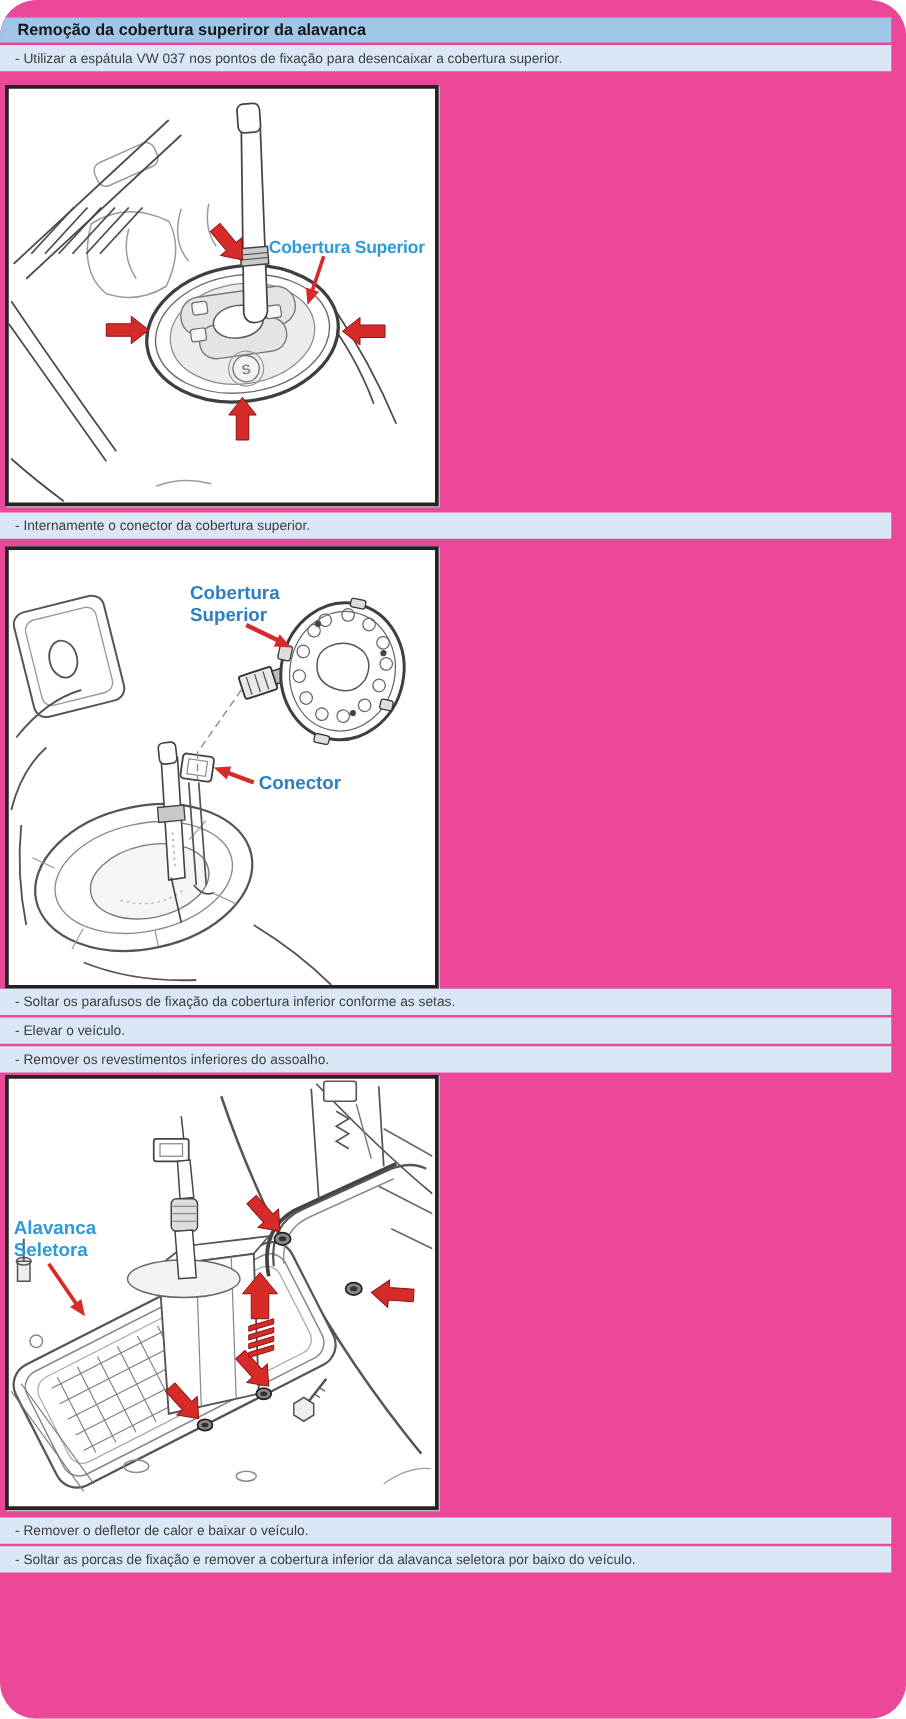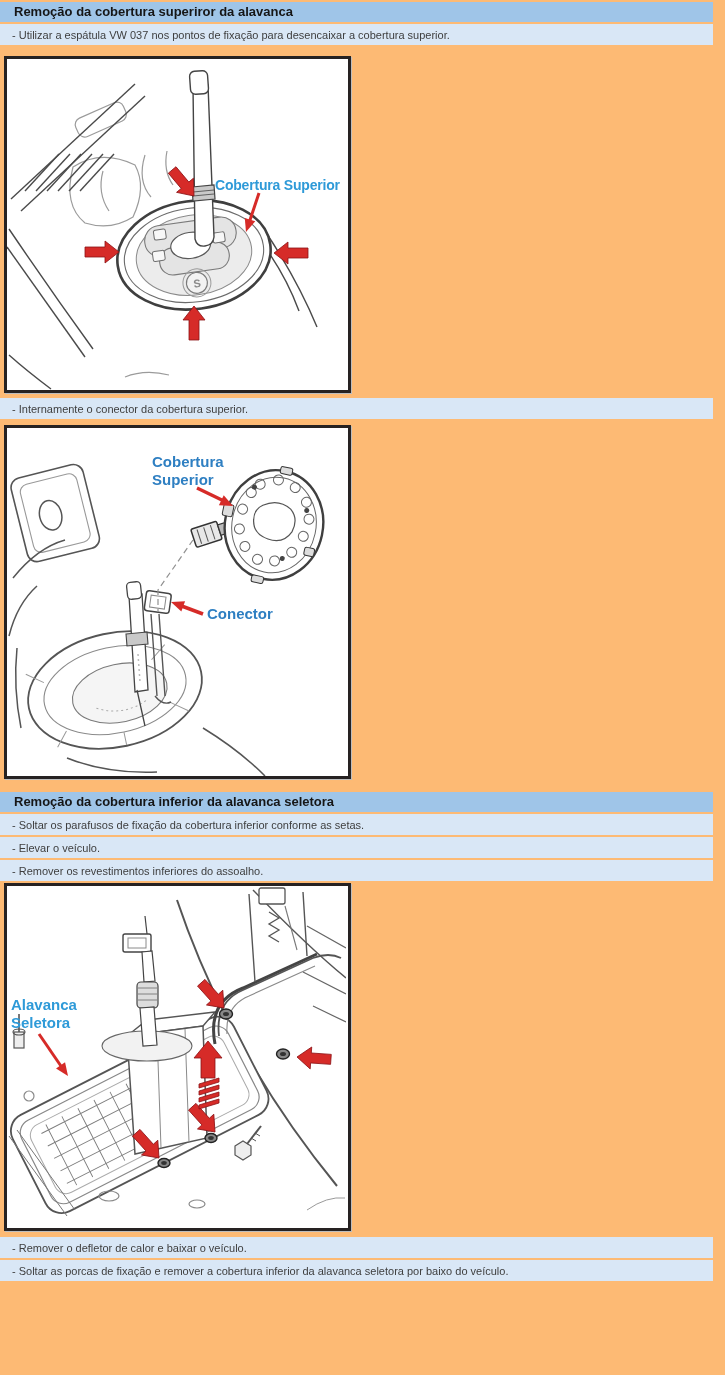--- a/index.html
+++ b/index.html
@@ -1,34 +1,34 @@
 <!DOCTYPE html>
 <html><head>
 <meta charset="utf-8">
 <style>
   html,body{margin:0;padding:0;background:#ffffff;}
   body{width:725px;font-family:"Liberation Sans",sans-serif;}
-  .page{width:725px;height:1375px;box-sizing:border-box;padding-top:2px;overflow:hidden;background:#fdba74;}
+  .page{width:725px;height:1375px;box-sizing:border-box;padding-top:14px;overflow:hidden;background:#ec4899;border-radius:29px;}
   .bar{width:713px;box-sizing:border-box;}
   .bar-header{
     background:#9fc5e8;height:20px;line-height:20px;
     font-size:13px;font-weight:bold;color:#161616;
     padding-left:14px;
   }
   .bar-step{
     background:#d9e7f6;min-height:21px;box-sizing:border-box;
     font-size:11px;line-height:16px;color:#3e3e3e;
     padding:3px 10px 2px 2px;text-indent:10px;
   }
   .mb2{margin-bottom:2px}
   .mb3{margin-bottom:3px}
   .mb5{margin-bottom:5px}
   .mb6{margin-bottom:6px}
   .mb11{margin-bottom:11px}
-  .mb13{margin-bottom:13px}
+  .mb13{}
   .fig-frame{
     width:341px;margin-left:4px;background:#fff;
     border:3px solid #262222;box-shadow:1px 1px 0 #bdbdbd;
     box-sizing:content-box;
   }
   .fig-frame svg{display:block;}
   text{font-family:"Liberation Sans",sans-serif;}
   .fig-label{font-weight:bold;}
 </style>
 </head>
@@ -201,21 +201,20 @@
         <use href="#arrowHead" transform="translate(226,78) rotate(26)" fill="#d62b28"></use>
       </g>
       <g>
         <line x1="196" y1="186" x2="172" y2="177" stroke="#d62b28" stroke-width="3.5"></line>
         <use href="#arrowHead" transform="translate(164,174) rotate(200)" fill="#d62b28"></use>
         <text x="200" y="191" class="fig-label" font-size="15" fill="#2e7fc2">Conector</text>
       </g>
     </svg>
   </div>
 
-  <div class="bar bar-header mb2"><span>Remoção da cobertura inferior da alavanca seletora</span></div>
 
   <div class="bar bar-step mb2"><span>- Soltar os parafusos de fixação da cobertura inferior conforme as setas.</span></div>
   <div class="bar bar-step mb2"><span>- Elevar o veículo.</span></div>
   <div class="bar bar-step mb2"><span>- Remover os revestimentos inferiores do assoalho.</span></div>
 
   <div class="fig-frame mb6">
     <svg viewBox="0 0 339 342" width="339" height="342">
 
       <g stroke="#555555" fill="none">
         <path d="M170,14 Q222,168 330,300" stroke-width="2"></path>

